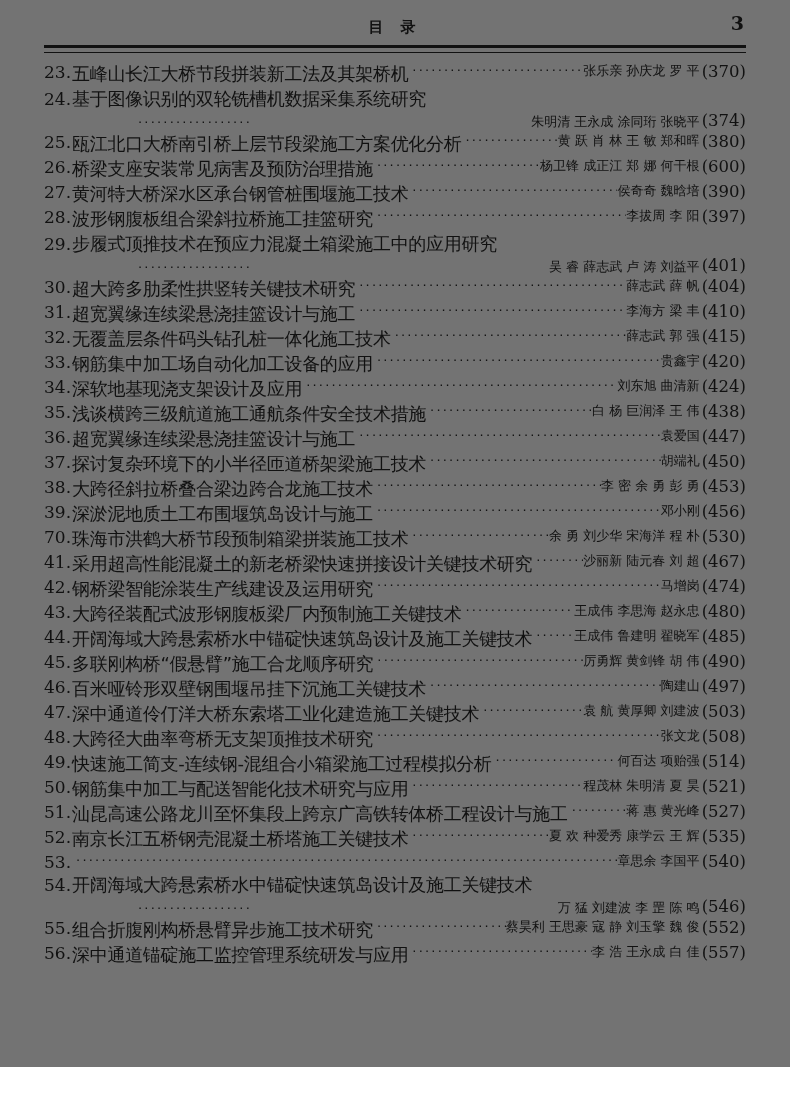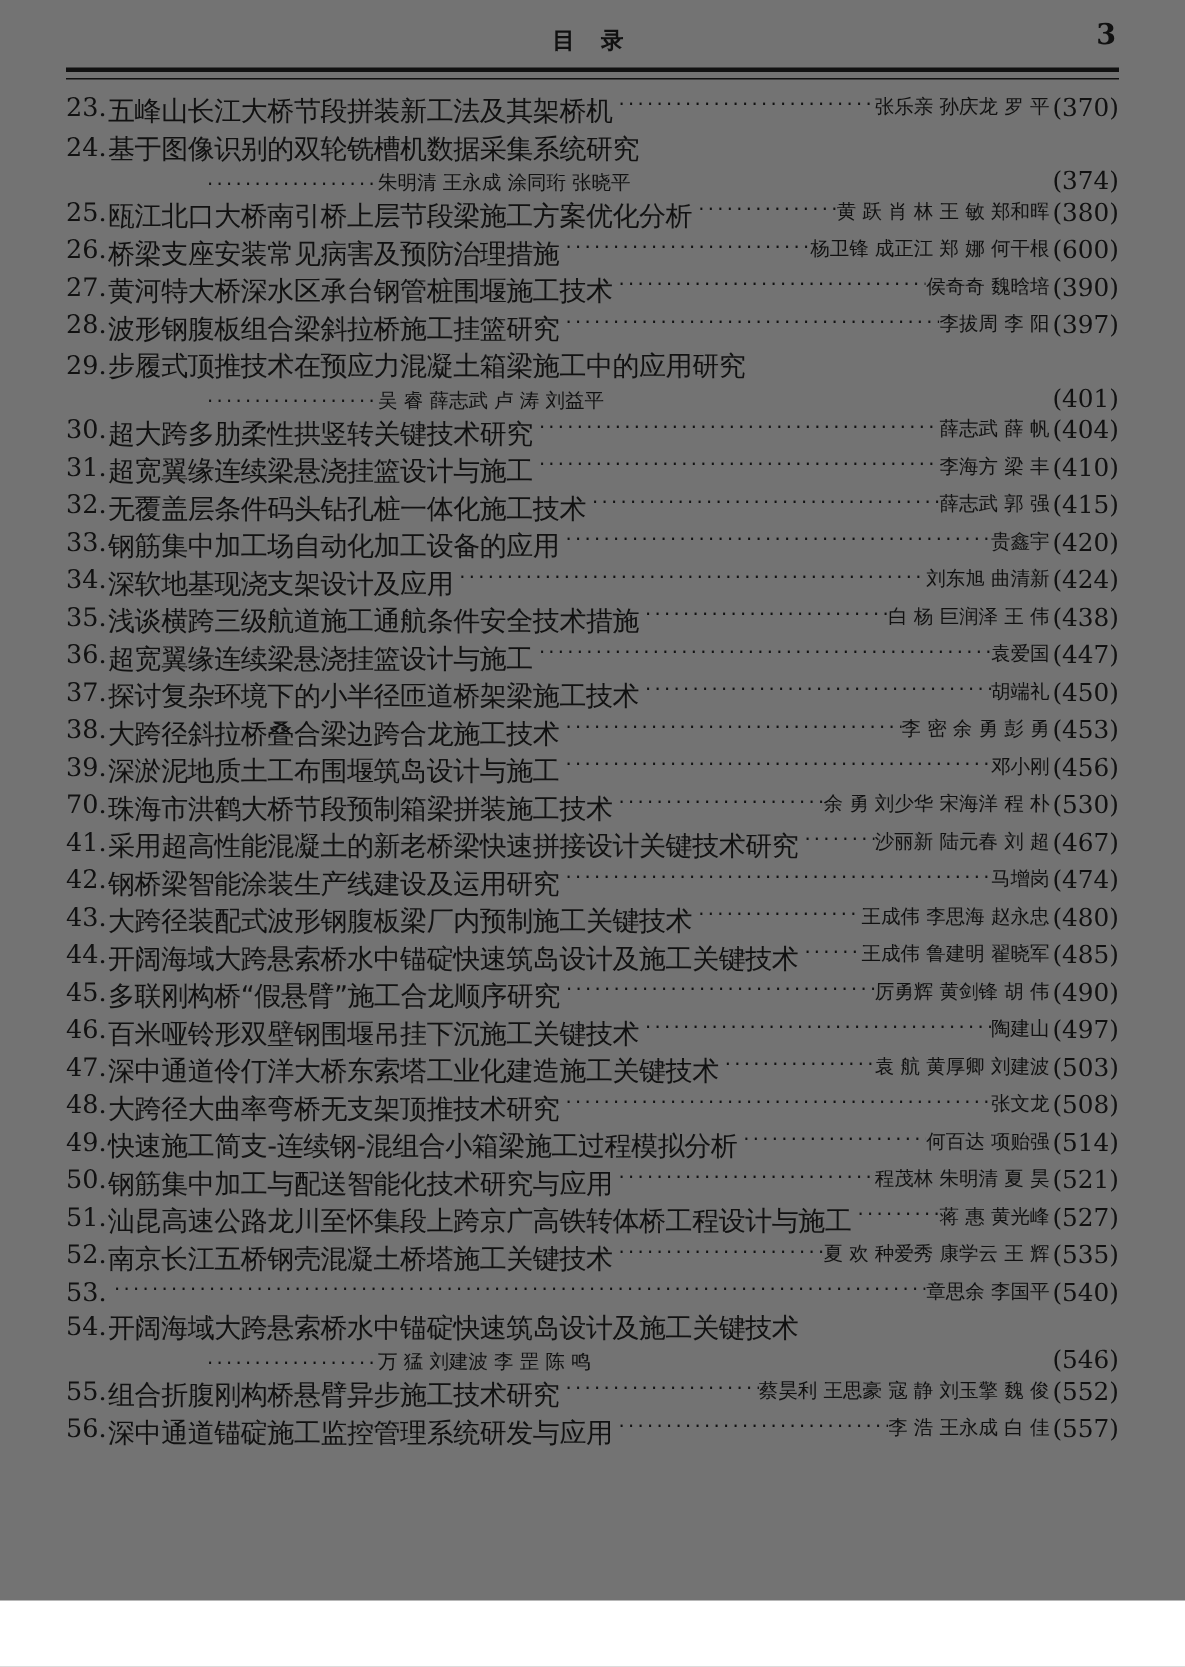--- a/index.html
+++ b/index.html
@@ -118,21 +118,21 @@
     display: flex;
     align-items: baseline;
     white-space: nowrap;
     padding-left: 90px;
   }
   .line-cont .dots {
     flex: 0 0 110px;
   }
   .line-cont .authors {
     flex: 1 1 auto;
-    text-align: left;
+    text-align: right;
   }
 </style>
 </head>
 <body>
 
 <div class="page">
 
   <div class="header">
     <div class="header-title">目  录</div>
     <div class="page-number">3</div>

